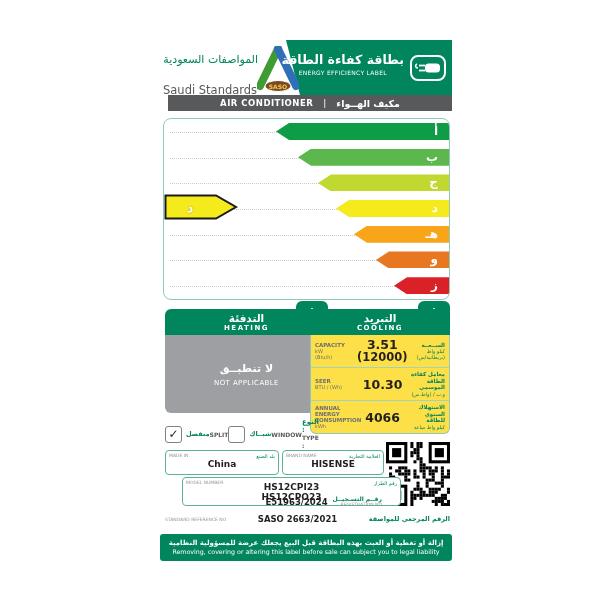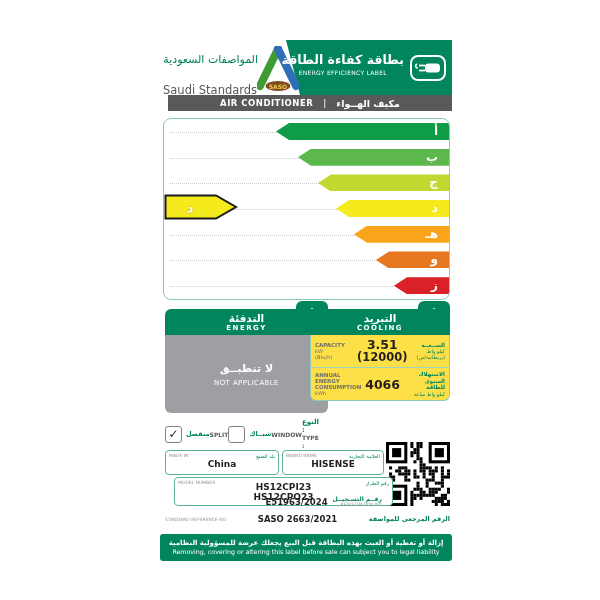--- a/index.html
+++ b/index.html
@@ -73,21 +73,21 @@
   .type-lbl{display:flex;flex-direction:column;align-items:flex-end;}
   .type-lbl .ar{font-size:7px;color:#00855d;font-weight:bold;line-height:8px;}
   .type-lbl .en{font-size:6px;color:#58595b;font-weight:bold;line-height:8px;}
   
   .ibox{position:absolute;border:1px solid #5bb393;border-radius:4px;background:#fff;}
   .ibox .corner-en{position:absolute;left:3px;top:2px;font-size:4.5px;color:#939598;}
   .ibox .corner-ar{position:absolute;right:3px;top:2px;font-size:5px;color:#00855d;}
   .ibox .val{position:absolute;left:0;right:0;top:8px;text-align:center;font-size:9px;font-weight:bold;color:#231f20;}
   .madein{left:5px;top:410px;width:112px;height:23px;}
   .brand{left:122px;top:410px;width:100px;height:23px;}
-  .model{left:14px;top:437px;width:217px;height:27px;}
+  .model{left:22px;top:437px;width:217px;height:27px;}
   .model .val{top:5px;line-height:9.5px;}
   .qr{position:absolute;left:226px;top:402px;width:64px;height:64px;background:#fff;}
   
   .regrow{position:absolute;left:5px;top:455px;width:217px;display:flex;justify-content:flex-end;
     align-items:center;gap:5px;}
   .regrow .val{font-size:8.5px;font-weight:bold;color:#231f20;}
   .regstack{display:flex;flex-direction:column;align-items:flex-end;}
   .regstack .ar{font-size:6px;color:#00855d;font-weight:bold;line-height:7px;}
   .regstack .en{font-size:4.5px;color:#939598;line-height:6px;}
   .stdrow{position:absolute;left:5px;top:474px;width:285px;display:flex;align-items:center;
@@ -205,21 +205,21 @@
             <line x1="18.5" y1="11" x2="20" y2="11"></line>
           <line x1="4.6" y1="4.6" x2="5.7" y2="5.7"></line>
             <line x1="16.3" y1="16.3" x2="17.4" y2="17.4"></line>
           <line x1="4.6" y1="17.4" x2="5.7" y2="16.3"></line>
             <line x1="16.3" y1="5.7" x2="17.4" y2="4.6"></line>
         </g>
       </svg>
     </div>
     <div class="sec-head">
       <div class="ar">التدفئة</div>
-      <div class="en">ENERGY</div>
+      <div class="en">HEATING</div>
     </div>
     <div class="heat-body">
       <div class="ar">لا تنطبــق</div>
       <div class="en">NOT APPLICABLE</div>
     </div>
   </div>
 
   <div class="secbox cooling">
     <div class="sec-tab">
       <svg width="22" height="22" viewBox="0 0 22 22">
@@ -246,20 +246,33 @@
           <div class="l3">(Btu/h)</div>
         </div>
         <div class="cr-val">
           <div>3.51</div>
           <div class="v2">(12000)</div>
         </div>
         <div class="cr-ar">
           <div class="l1">الســعــة</div>
           <div class="l2">كيلو واط</div>
           <div class="l3">(بريطانية/س)</div>
+        </div>
+      </div>
+      <div class="cool-row">
+        <div class="cr-en">
+          <div class="l1">SEER</div>
+          <div class="l2">BTU / (Wh)</div>
+        </div>
+        <div class="cr-val">
+          <div>10.30</div>
+        </div>
+        <div class="cr-ar">
+          <div class="l1">معامل كفاءة الطاقة الموسمي</div>
+          <div class="l2">و.ب / (واط.س)</div>
         </div>
       </div>
       <div class="cool-row">
         <div class="cr-en">
           <div class="l1">ANNUAL ENERGY</div>
           <div class="l1">CONSUMPTION</div>
           <div class="l3">kWh</div>
         </div>
         <div class="cr-val">
           <div>4066</div>

